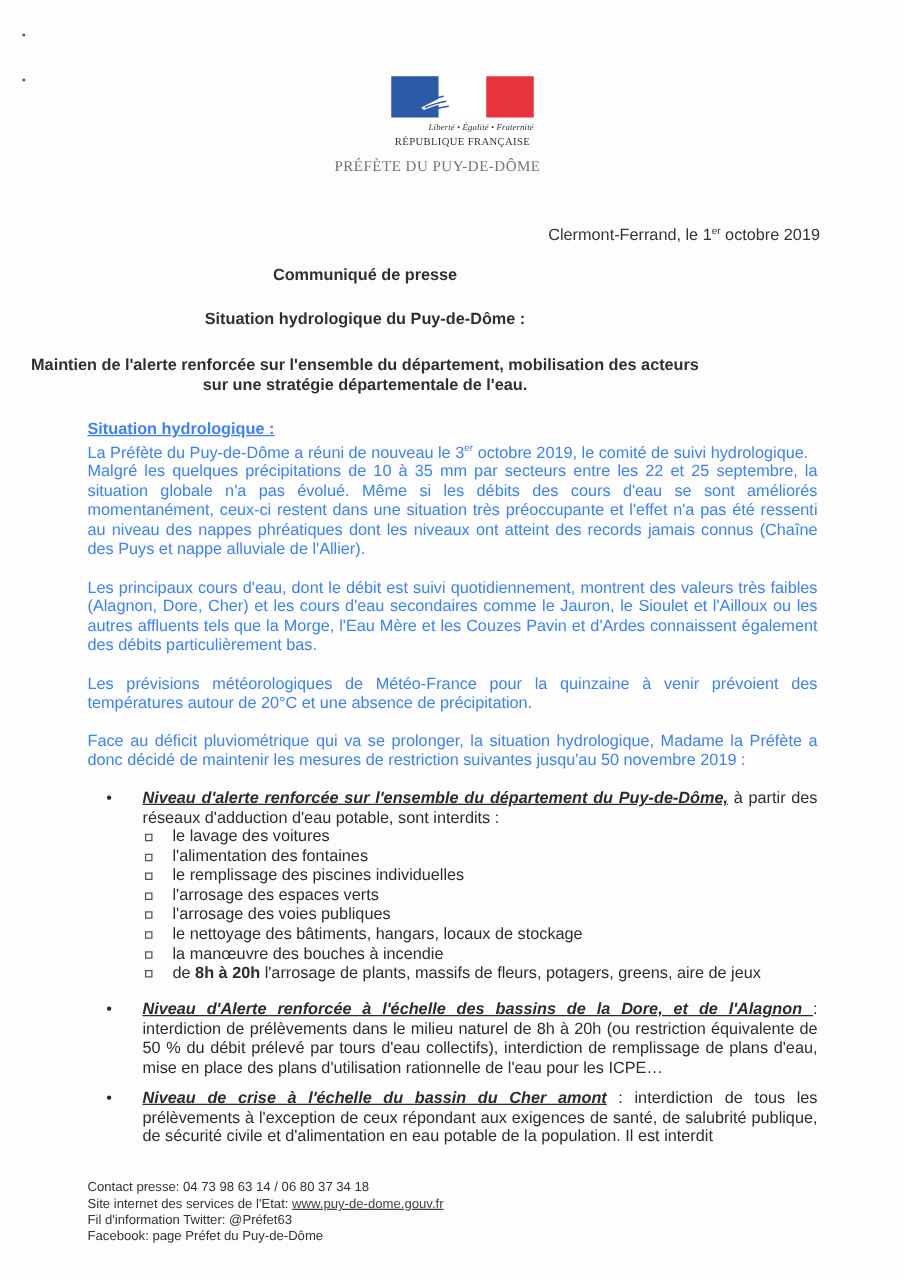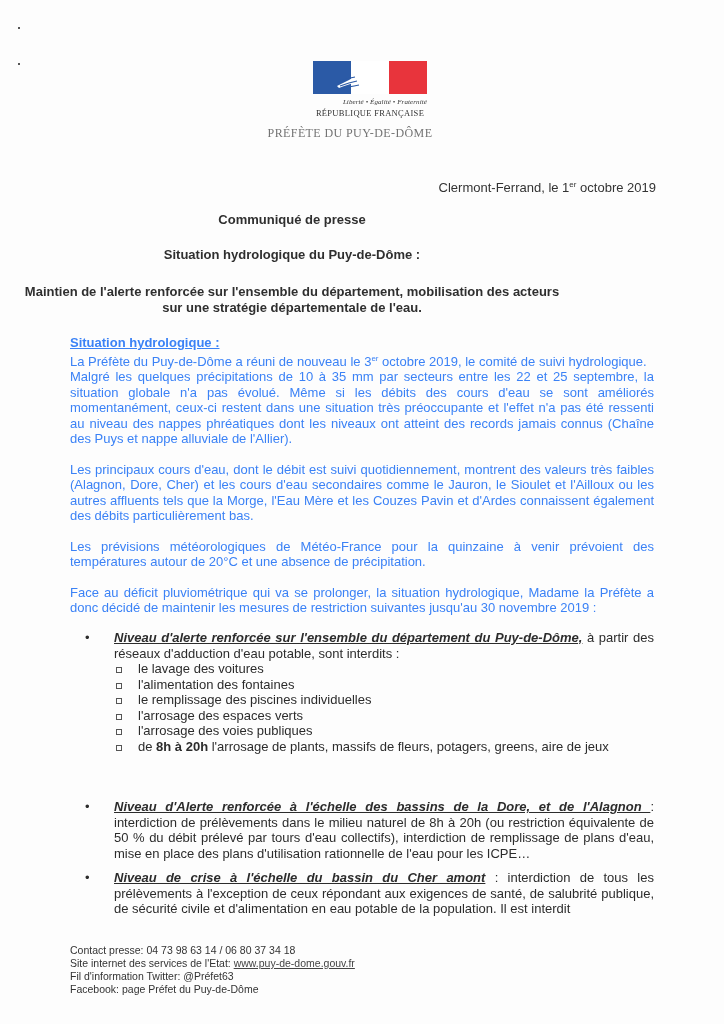--- a/index.html
+++ b/index.html
@@ -70,35 +70,36 @@
   <div>Maintien de l'alerte renforcée sur l'ensemble du département, mobilisation des acteurs</div>
   <div>sur une stratégie départementale de l'eau.</div>
 </div>
 
 <div class="content" style="top:323px;">
   <div class="sec-title">Situation hydrologique :</div>
   <p class="para"><span>La Préfète du Puy-de-Dôme a réuni de nouveau le 3</span><sup style="font-size:8px">er</sup><span> octobre 2019, le comité de suivi hydrologique.</span></p>
   <p class="para">Malgré les quelques précipitations de 10 à 35 mm par secteurs entre les 22 et 25 septembre, la situation globale n'a pas évolué. Même si les débits des cours d'eau se sont améliorés momentanément, ceux-ci restent dans une situation très préoccupante et l'effet n'a pas été ressenti au niveau des nappes phréatiques dont les niveaux ont atteint des records jamais connus (Chaîne des Puys et nappe alluviale de l'Allier).</p>
   <p class="para p-gap">Les principaux cours d'eau, dont le débit est suivi quotidiennement, montrent des valeurs très faibles (Alagnon, Dore, Cher) et les cours d'eau secondaires comme le Jauron, le Sioulet et l'Ailloux ou les autres affluents tels que la Morge, l'Eau Mère et les Couzes Pavin et d'Ardes connaissent également des débits particulièrement bas.</p>
   <p class="para p-gap">Les prévisions météorologiques de Météo-France pour la quinzaine à venir prévoient des températures autour de 20°C et une absence de précipitation.</p>
-  <p class="para p-gap">Face au déficit pluviométrique qui va se prolonger, la situation hydrologique, Madame la Préfète a donc décidé de maintenir les mesures de restriction suivantes jusqu'au 30 novembre 2019 :</p>
+  <p class="para p-gap">Face au déficit pluviométrique qui va se prolonger, la situation hydrologique, Madame la Préfète a donc décidé de maintenir les mesures de restriction suivantes jusqu'au 50 novembre 2019 :</p>
 </div>
 
 <div class="bul" style="top:630px;">
   <span class="bdot">•</span>
   <div class="btext">
     <span class="bhead">Niveau d'alerte renforcée sur l'ensemble du département du Puy-de-Dôme,</span><span> à partir des réseaux d'adduction d'eau potable, sont interdits :</span>
   </div>
   <ul class="sub">
     <li><span class="sq"></span><span>le lavage des voitures</span></li>
     <li><span class="sq"></span><span>l'alimentation des fontaines</span></li>
     <li><span class="sq"></span><span>le remplissage des piscines individuelles</span></li>
     <li><span class="sq"></span><span>l'arrosage des espaces verts</span></li>
     <li><span class="sq"></span><span>l'arrosage des voies publiques</span></li>
-    <li><span class="sq"></span></li>
+    <li><span class="sq"></span><span>le nettoyage des bâtiments, hangars, locaux de stockage</span></li>
+    <li><span class="sq"></span><span>la manœuvre des bouches à incendie</span></li>
     <li><span class="sq"></span><span>de </span><b>8h à 20h</b><span> l'arrosage de plants, massifs de fleurs, potagers, greens, aire de jeux</span></li>
   </ul>
 </div>
 
 <div class="bul" style="top:799px;">
   <span class="bdot">•</span>
   <div class="btext">
     <span class="bhead">Niveau d'Alerte renforcée à l'échelle des bassins de la Dore, et de l'Alagnon </span><span> : interdiction de prélèvements dans le milieu naturel de 8h à 20h (ou restriction équivalente de 50 % du débit prélevé par tours d'eau collectifs), interdiction de remplissage de plans d'eau, mise en place des plans d'utilisation rationnelle de l'eau pour les ICPE…</span>
   </div>
 </div>

